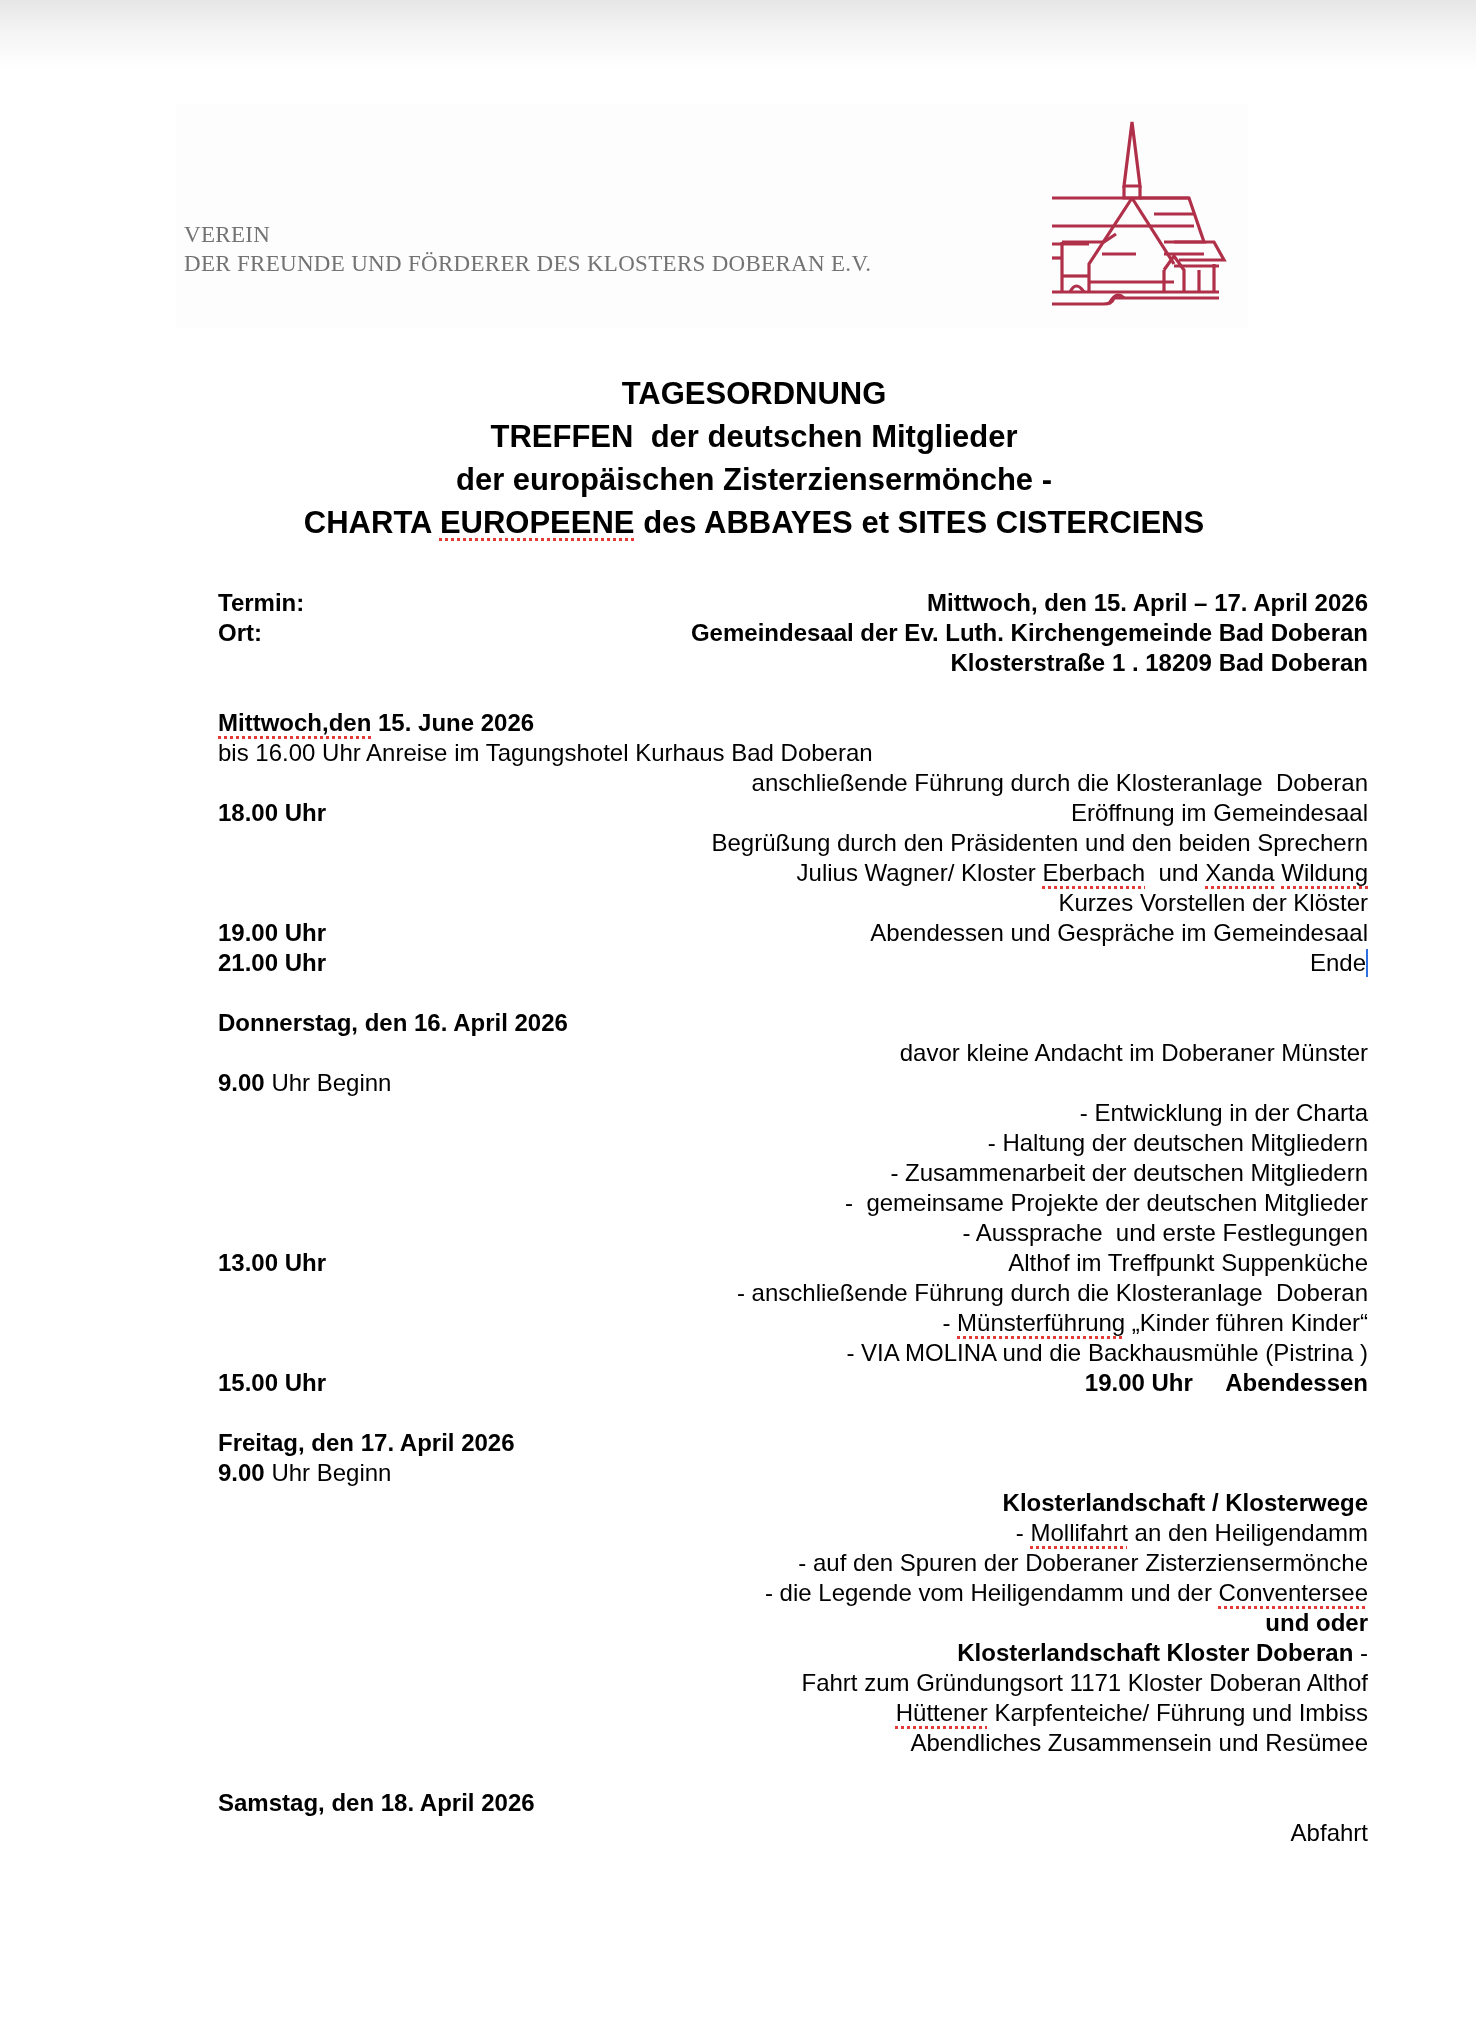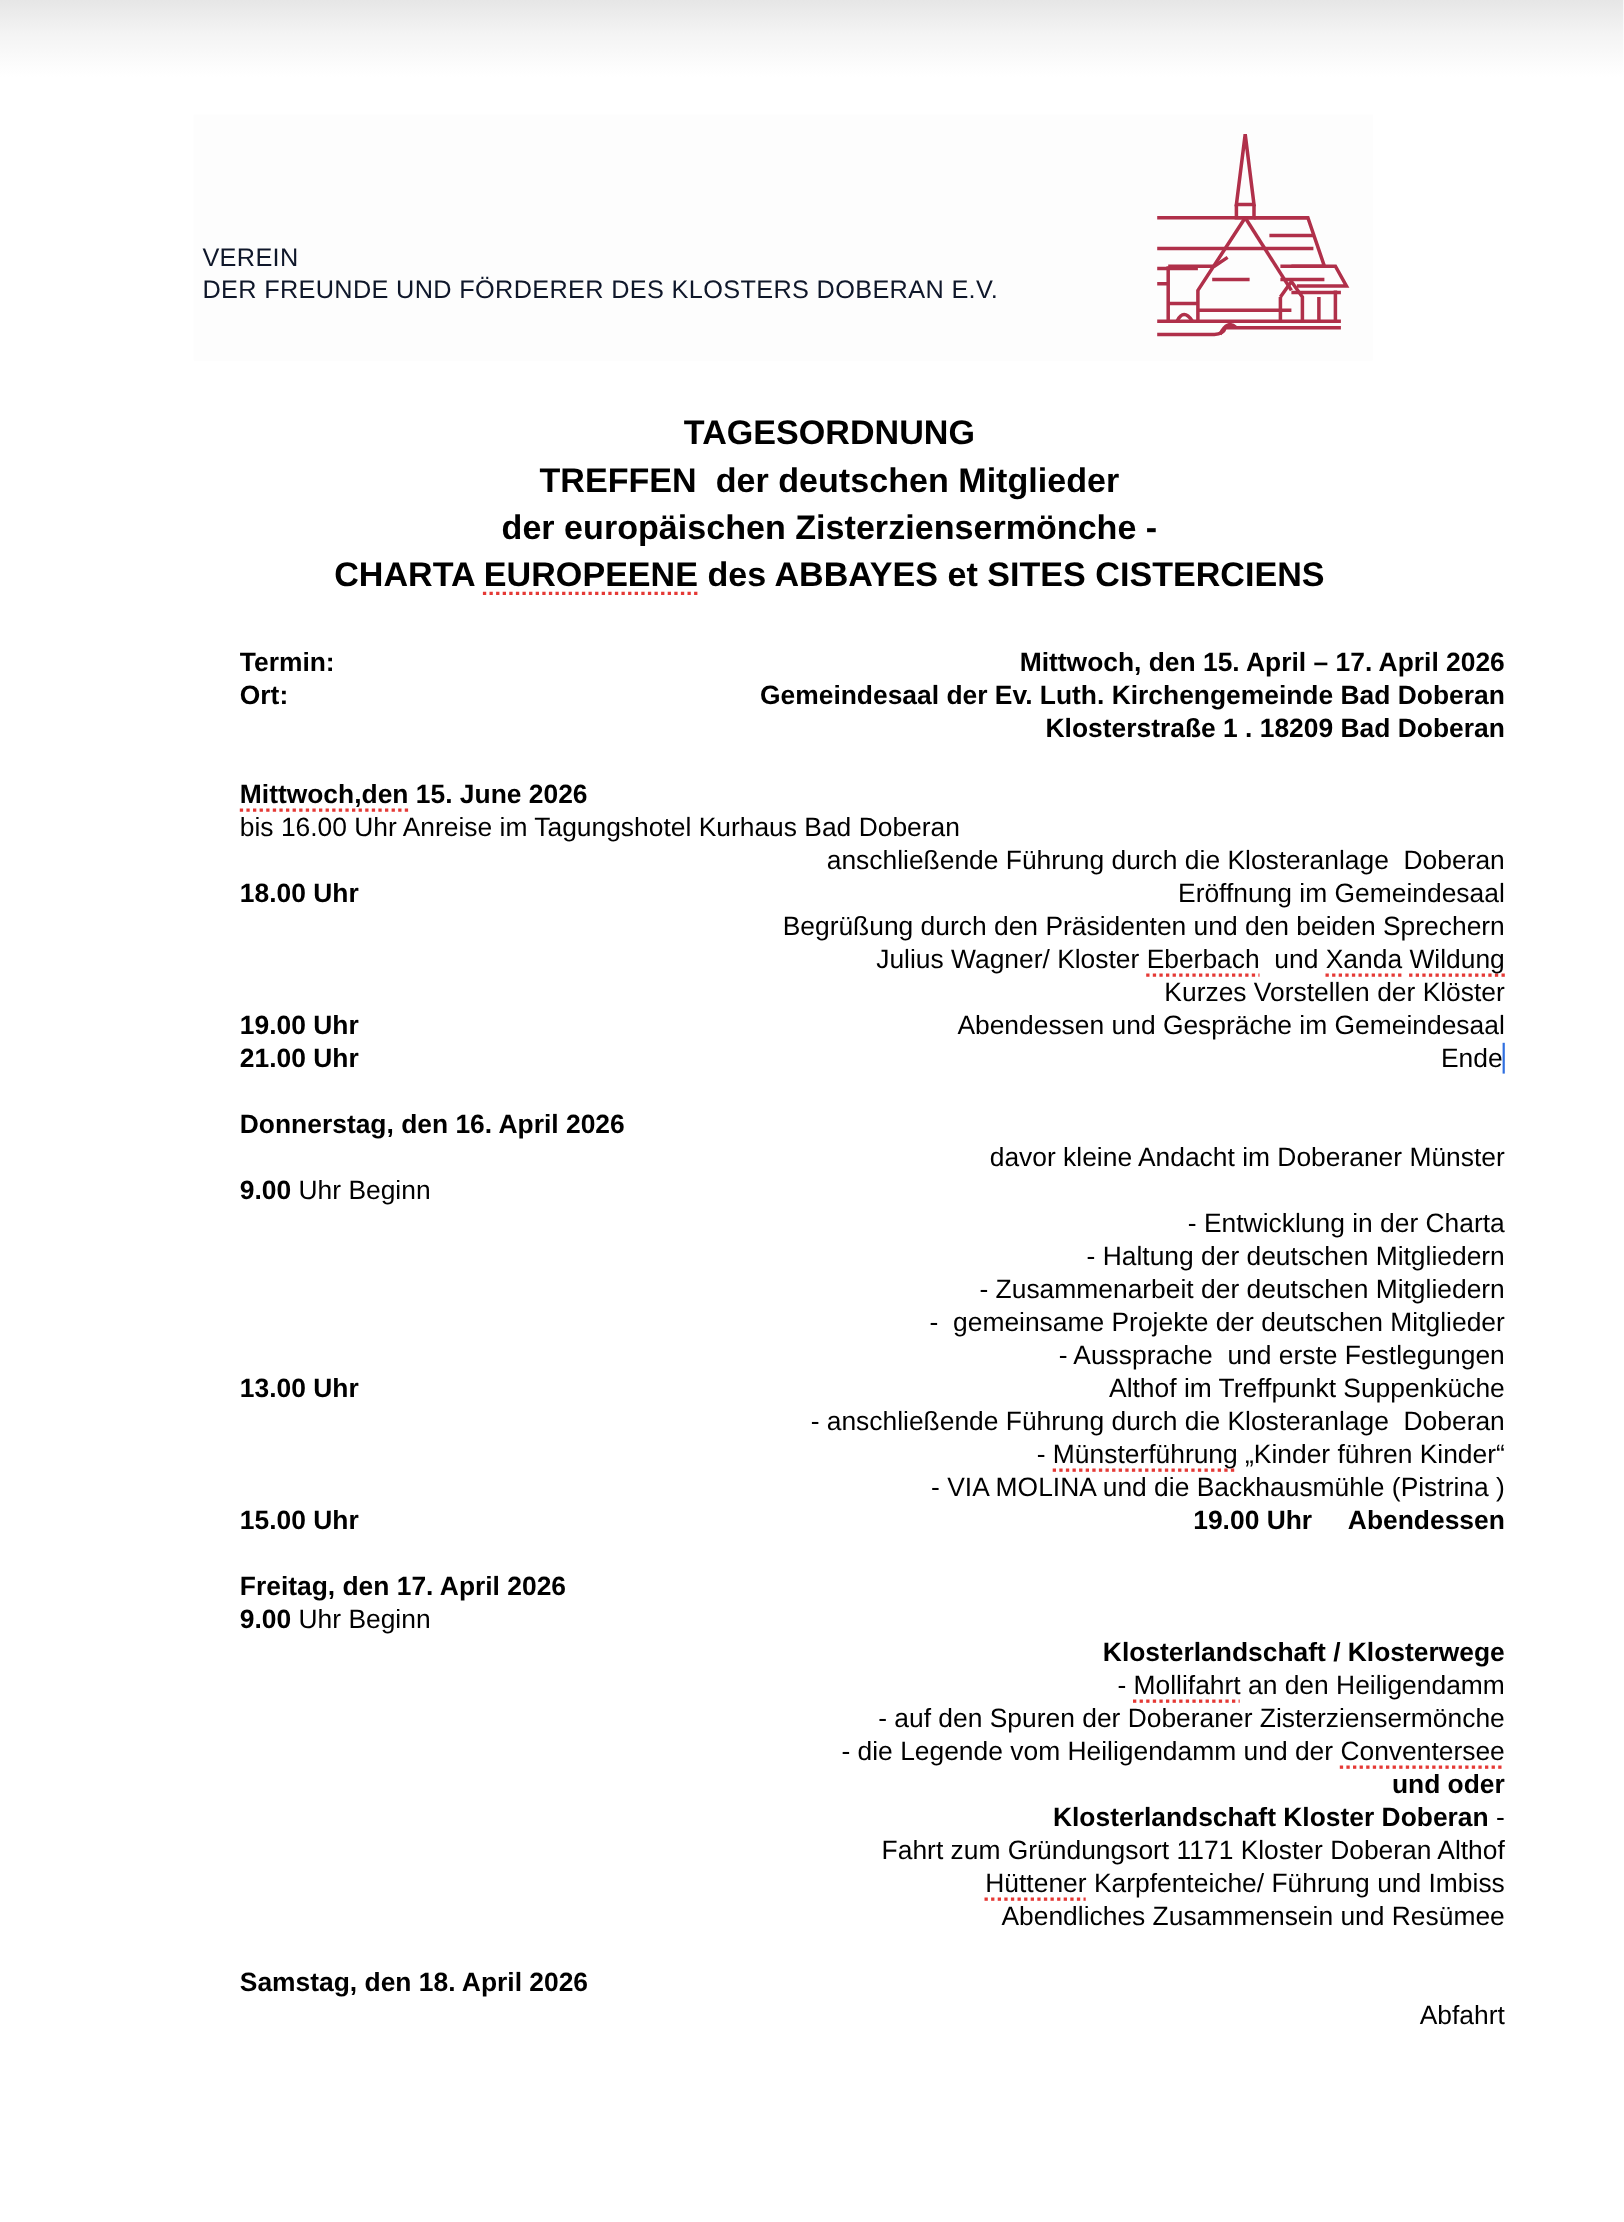--- a/index.html
+++ b/index.html
@@ -12,21 +12,21 @@
   .top-shade {
     position: absolute; left: 0; top: 0; width: 1476px; height: 70px;
     background: linear-gradient(to bottom, #e6e6e6 0%, #f4f4f4 45%, #ffffff 100%);
   }
   .letterhead {
     position: absolute; left: 176px; top: 104px; width: 1072px; height: 224px;
     background: #fdfdfd;
   }
   .lh-text {
     position: absolute; left: 8px; top: 116px;
-    font-size: 23px; color: #0f172a; line-height: 29px; letter-spacing: 0.3px;
+    font-size: 23px; color: #737373; line-height: 29px; letter-spacing: 0.3px; font-family: Liberation Serif, serif;
   }
   .logo {
     position: absolute; left: 868px; top: 10px; width: 200px; height: 200px;
   }
   .title-block {
     position: absolute; left: 16px; top: 372px; width: 1476px; text-align: center;
     font-weight: bold; font-size: 31px; line-height: 43px;
   }
   .spell-dotted {
     text-decoration: underline dotted #e53935;

